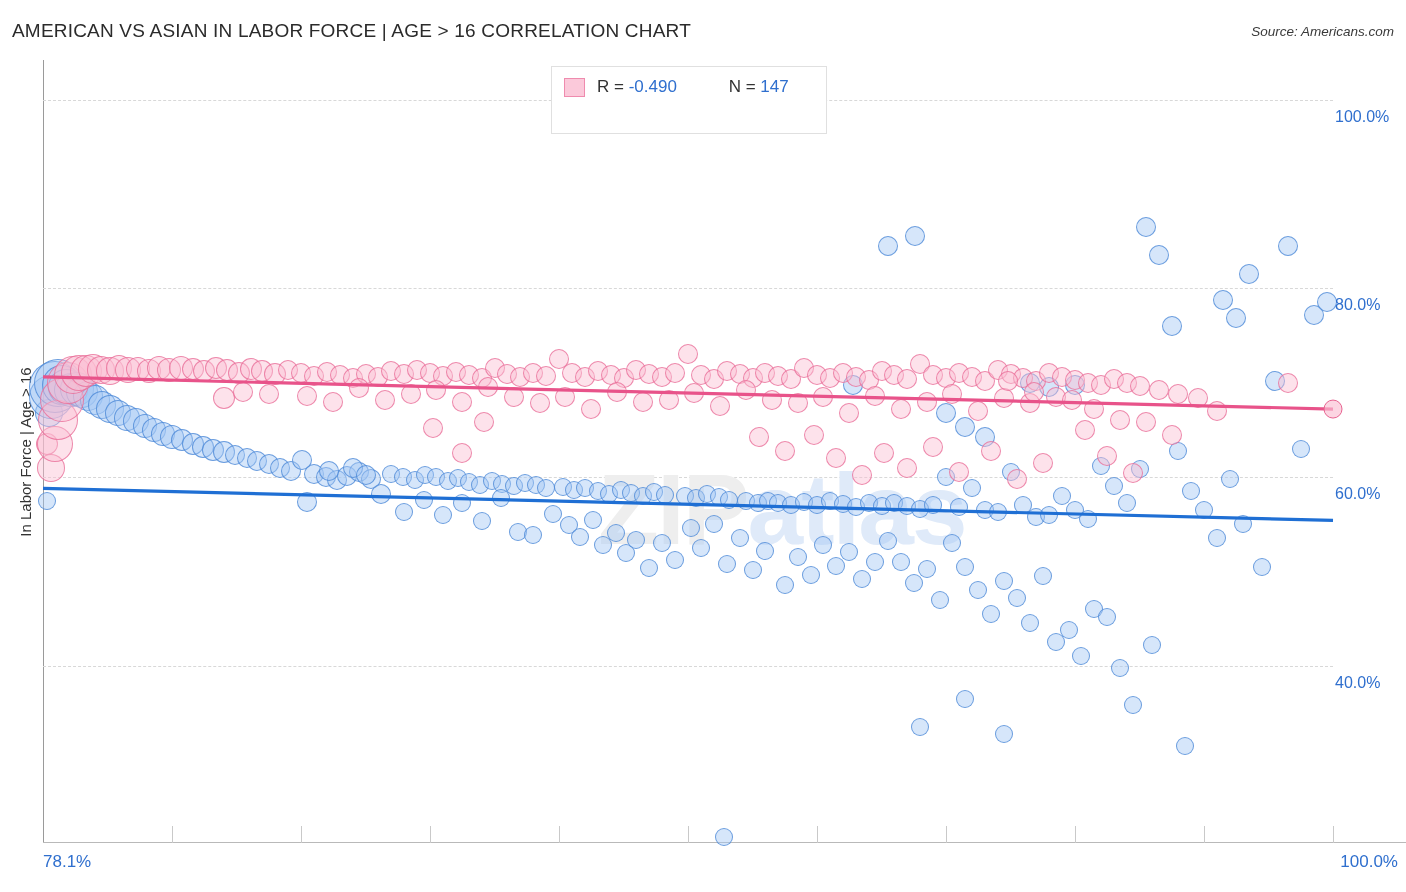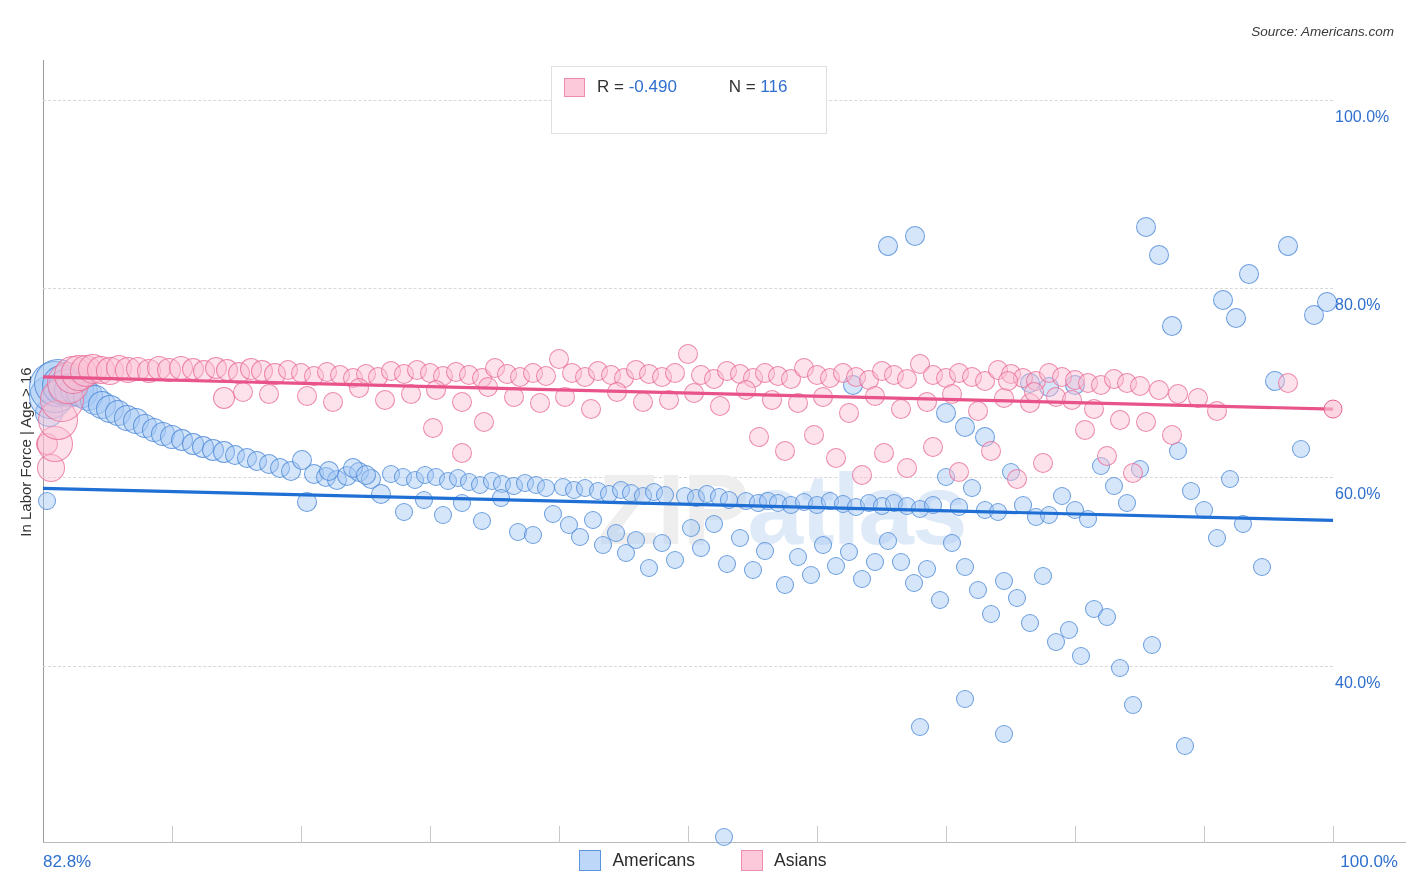--- a/index.html
+++ b/index.html
@@ -113,20 +113,21 @@
   }
   .bl-item { display: flex; align-items: center; gap: 11px; }
   .bl-sw { width: 22px; height: 21px; border-width: 1px; border-style: solid; }
   .bl-txt { font-size: 17.5px; color: #2b2b2b; }
 </style>
 </head>
 <body>
 
 <div id="root">
 
+  <div class="chart-title">AMERICAN VS ASIAN IN LABOR FORCE | AGE &gt; 16 CORRELATION CHART</div>
   <div class="source-note">Source: Americans.com</div>
 
   <div id="plot">
     <div class="axis-line-y"></div>
     <div class="axis-line-x"></div>
     <div class="y-axis-title">In Labor Force | Age &gt; 16</div>
     <div id="gridlayer">
         <div class="gridline" style="top: 605.646px;"></div>
         <div class="gridline" style="top: 416.971px;"></div>
         <div class="gridline" style="top: 228.296px;"></div>
@@ -507,34 +508,24 @@
         <circle cx="1290" cy="349.04819277108436" r="9" fill="rgba(250,190,210,0.65)" stroke="#e86491" stroke-width="1"></circle>
       </svg>
     <div id="ylabellayer">
         <div class="ylabel-right" style="top: 613.646px;">40.0%</div>
         <div class="ylabel-right" style="top: 424.971px;">60.0%</div>
         <div class="ylabel-right" style="top: 236.296px;">80.0%</div>
         <div class="ylabel-right" style="top: 47.6217px;">100.0%</div>
       </div>
   </div>
 
-  <div class="x-label-left">82.8%</div>
+  <div class="x-label-left">78.1%</div>
   <div class="x-label-right">100.0%</div>
 
   <div class="stat-legend">
     <div class="stat-row">
       <span class="swatch sw-pink"></span>
-      <span class="stat-txt"><span>R = </span><span class="stat-val stat-r">-0.490</span><span class="stat-n">N = </span><span class="stat-val">116</span></span>
+      <span class="stat-txt"><span>R = </span><span class="stat-val stat-r">-0.490</span><span class="stat-n">N = </span><span class="stat-val">147</span></span>
     </div>
   </div>
 
-  <div class="bottom-legend">
-    <div class="bl-item">
-      <span class="bl-sw sw-blue"></span>
-      <span class="bl-txt">Americans</span>
-    </div>
-    <div class="bl-item">
-      <span class="bl-sw sw-pink"></span>
-      <span class="bl-txt">Asians</span>
-    </div>
-  </div>
 
 </div>
 
 </body></html>

